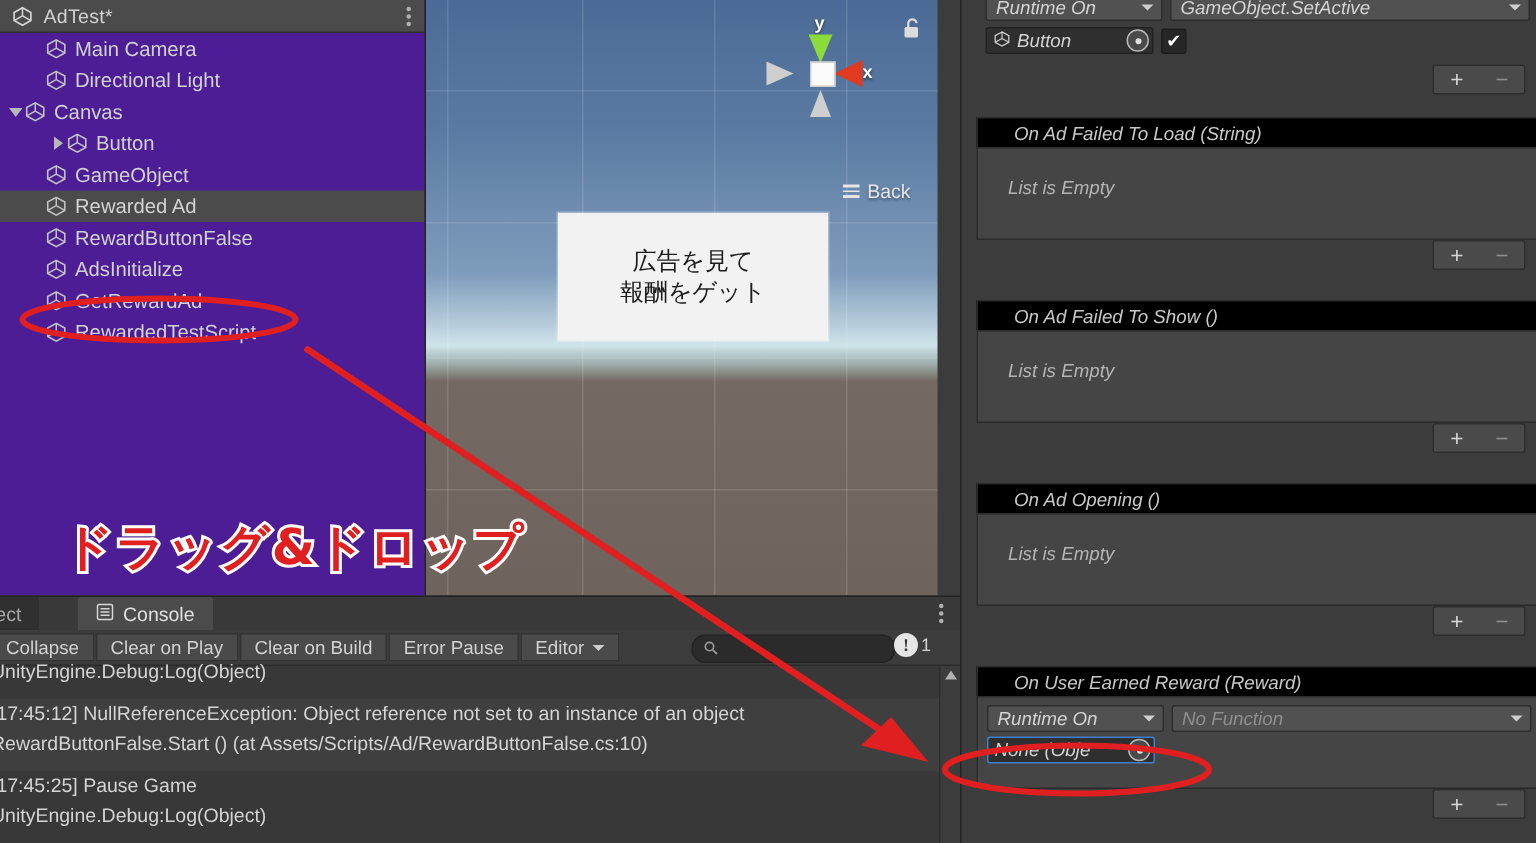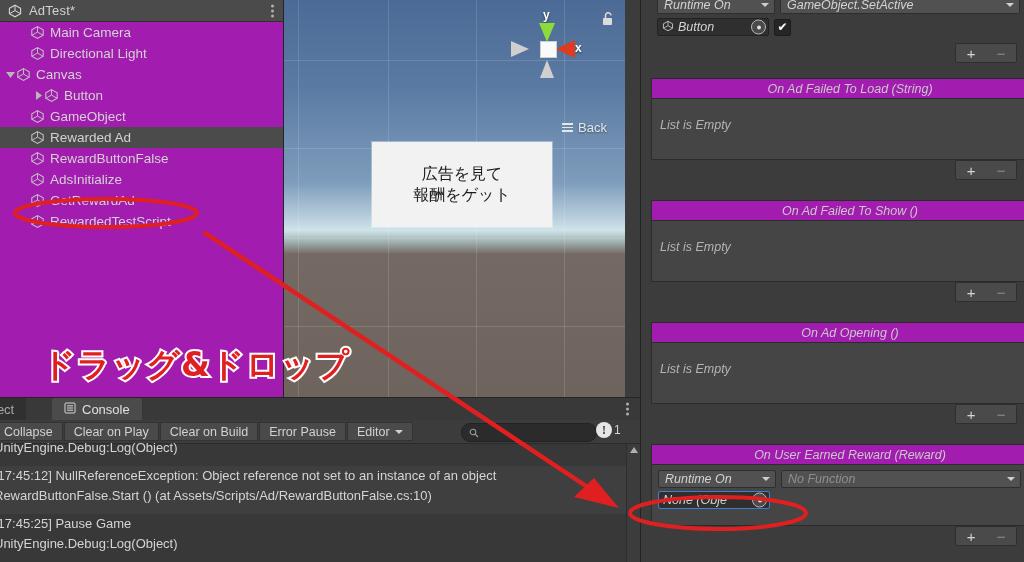--- a/index.html
+++ b/index.html
@@ -11,21 +11,21 @@
     position: relative;
     width: 1024px; height: 562px;
     overflow: hidden;
     background: #3c3c3c;
     user-select: none;
   }
 
   
   #hierarchy {
     position: absolute; left: 0; top: 0; width: 283px; height: 397px;
-    background: #a21caf;
+    background: #4c1d95;
     overflow: hidden;
   }
   #hier-header {
     position: relative;
     height: 21px;
     background: #4b4b4b;
     display: flex; align-items: center;
     border-bottom: 1px solid #303030;
   }
   #hier-header .cube-logo {
@@ -115,36 +115,35 @@
   
   #inspector {
     position: absolute; left: 640px; top: 0; width: 384px; height: 562px;
     background: #3c3c3c;
     overflow: hidden;
     border-left: 1px solid #242424;
     font-style: italic;
   }
   .ev-block { position: absolute; left: 10px; width: 374px; }
   .ev-title {
-    background: #a21caf;
+    background: #000000;
     color: #c8c8c8; font-size: 12.5px;
     height: 20px; line-height: 20px; padding-left: 24px;
     border: 1px solid #2b2b2b; border-bottom: none;
     box-sizing: border-box;
-    text-align: center;
   }
   .ev-body {
     background: #454545;
     border: 1px solid #2b2b2b;
     box-sizing: border-box;
     position: relative;
   }
   .ev-empty {
     color: #b4b4b4; font-size: 12.5px;
-    padding-left: 8px; padding-top: 19px;
+    padding-left: 8px; padding-top: 19px; margin-left: 12px;
   }
   .ev-footer {
     height: 22px; position: relative;
   }
   .pm {
     position: absolute; right: 8px; top: 0;
     display: flex; background: #4a4a4a;
     border: 1px solid #2e2e2e; border-radius: 2px;
     height: 20px; box-sizing: border-box;
   }

